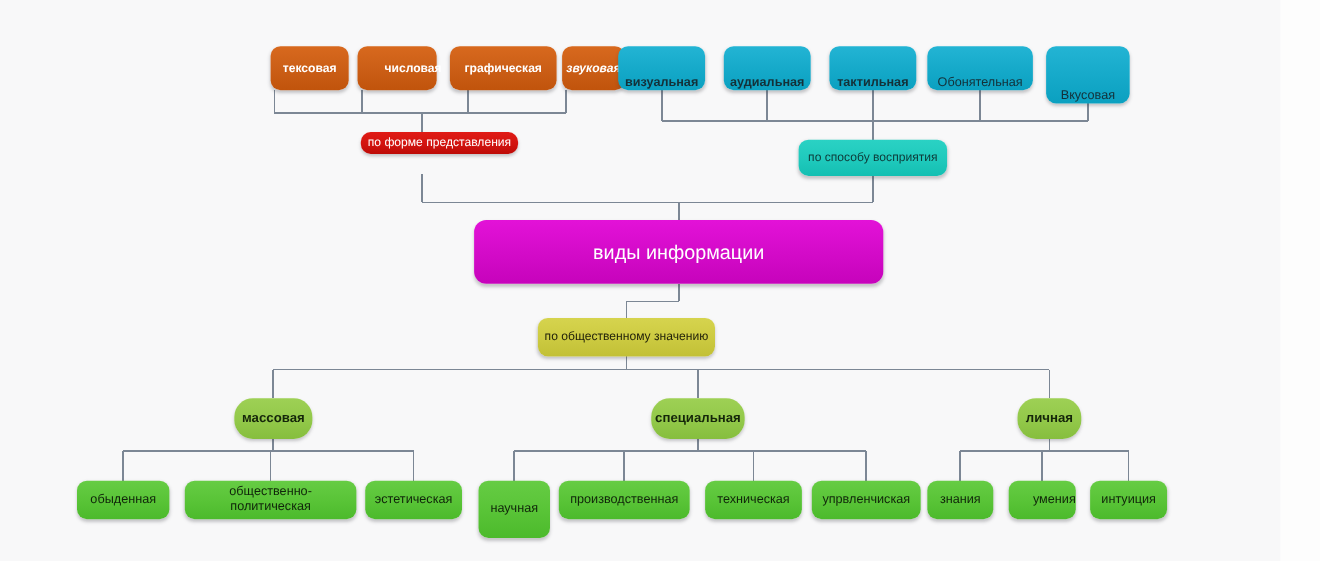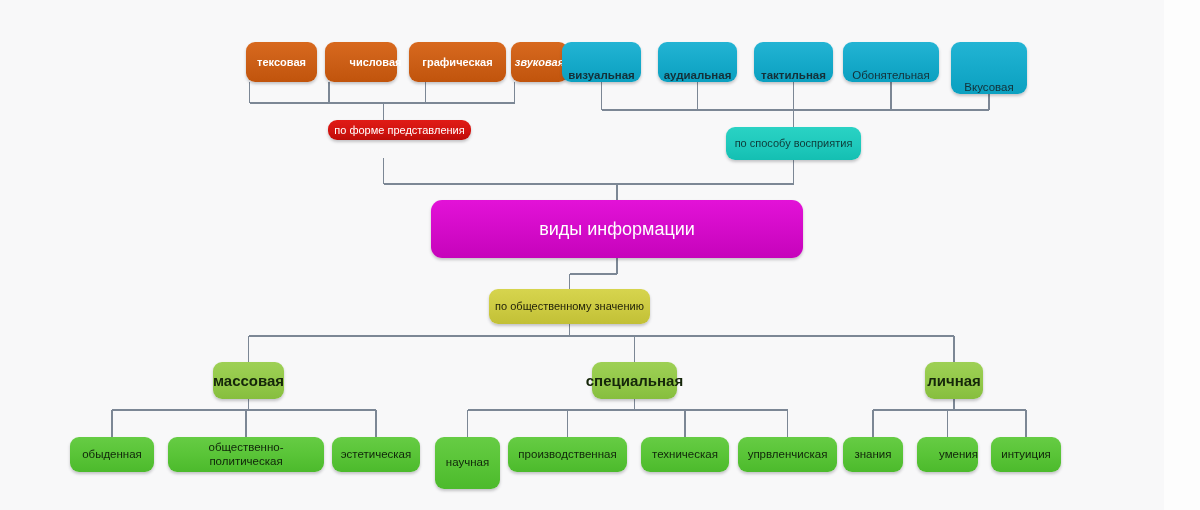--- a/index.html
+++ b/index.html
@@ -81,22 +81,23 @@
     border-radius: 11px;
   }
   .n-olive {
     background: linear-gradient(180deg, #d6d44e 0%, #cdcb42 50%, #c2c036 100%);
     color: #23230a;
     font-size: 11px;
   }
   .n-green-mid {
     background: linear-gradient(180deg, #9ed055 0%, #93c94a 52%, #86be3e 100%);
     color: #15260a;
-    font-size: 15px;
+    font-size: 12px;
     font-weight: bold;
+    border-radius: 17px;
   }
   .n-green {
     background: linear-gradient(180deg, #66cc44 0%, #59c437 52%, #4cba2c 100%);
     color: #10250a;
     font-size: 11.5px;
   }
 </style>
 </head>
 <body>
 

